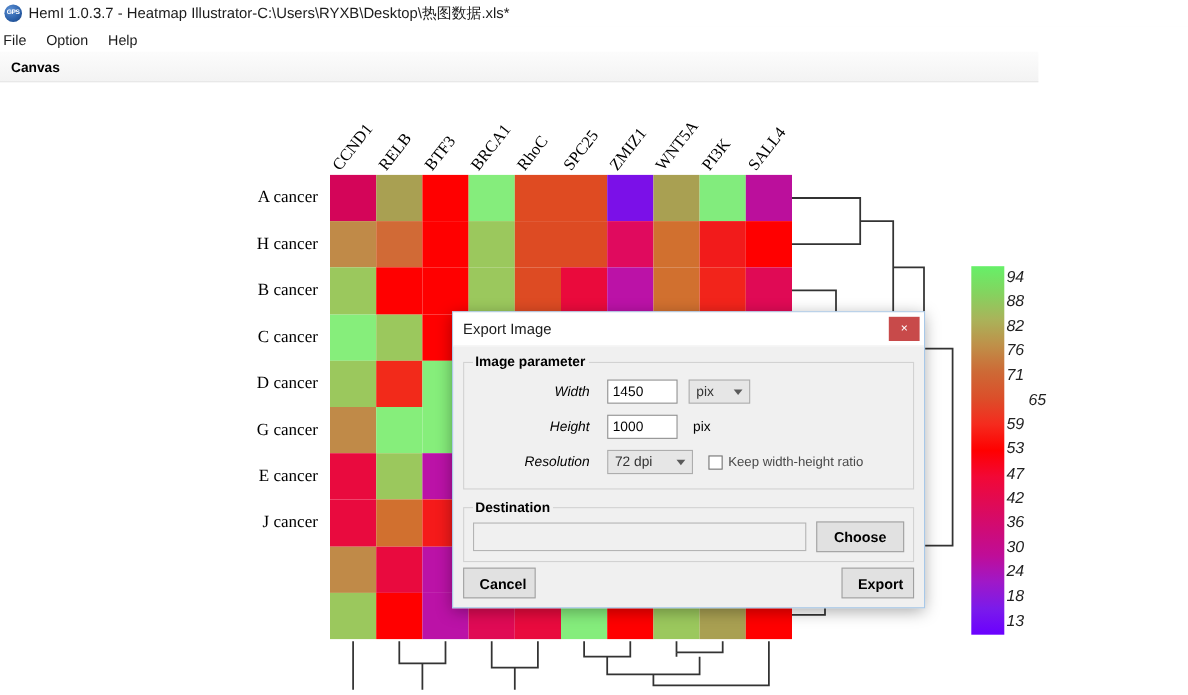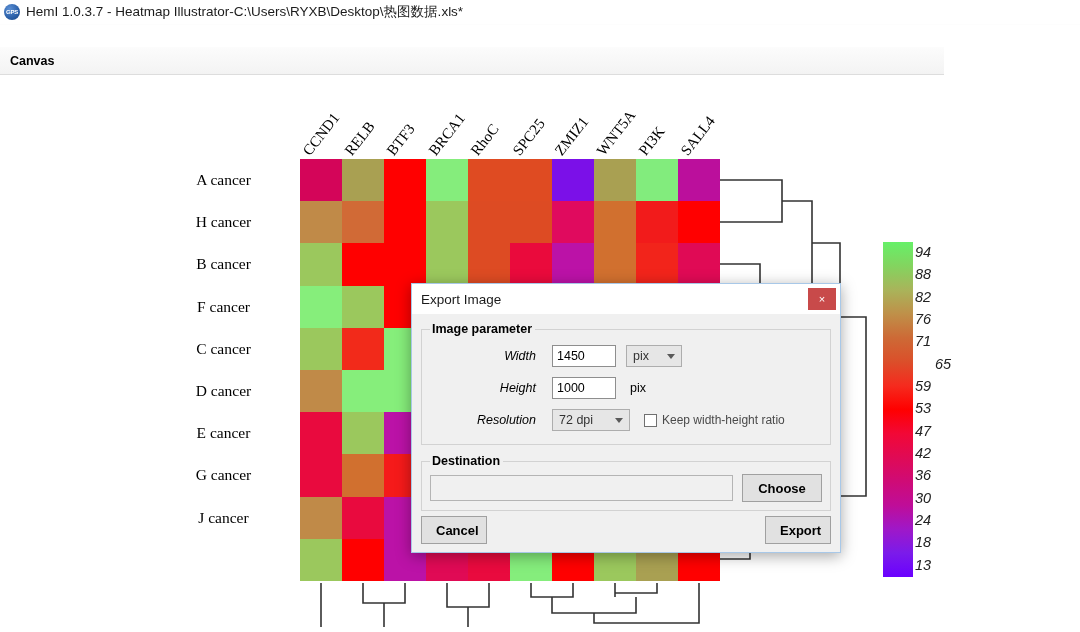--- a/index.html
+++ b/index.html
@@ -105,21 +105,21 @@
     transform: rotate(-52deg);
   }
   .row-labels {
     position: absolute;
     left: 0px; top: 77px;
     width: 140px;
   }
   .row-label {
     height: 42.2px;
     line-height: 42.2px;
-    text-align: center;
+    text-align: right;
     padding-right: 9px;
     font-family: "Liberation Serif", serif;
     font-size: 15.5px;
     color: #000000;
     white-space: nowrap;
   }
   .grid {
     position: absolute;
     left: 142px; top: 77px;
     width: 420px; height: 422px;
@@ -318,20 +318,25 @@
 </head>
 <body>
 
 <div id="app">
 
   <div class="titlebar">
     <div class="app-icon">GPS</div>
     <div class="title-text">HemI 1.0.3.7 - Heatmap Illustrator-C:\Users\RYXB\Desktop\热图数据.xls*</div>
   </div>
 
+  <div class="menubar">
+    <div class="menu-item">File</div>
+    <div class="menu-item">Option</div>
+    <div class="menu-item">Help</div>
+  </div>
 
   <div class="tabstrip">
     <div class="tab-label">Canvas</div>
   </div>
 
   <div class="workarea">
     <div class="canvas">
 
       <div class="hm-wrap">
 
@@ -345,25 +350,24 @@
             <div class="col-label" style="left: 264.6px;">ZMIZ1</div>
             <div class="col-label" style="left: 306.6px;">WNT5A</div>
             <div class="col-label" style="left: 348.6px;">PI3K</div>
             <div class="col-label" style="left: 390.6px;">SALL4</div>
           </div>
 
         <div class="row-labels" id="row-labels">
             <div class="row-label">A cancer</div>
             <div class="row-label">H cancer</div>
             <div class="row-label">B cancer</div>
-            <div class="row-label">F cancer</div>
             <div class="row-label">C cancer</div>
             <div class="row-label">D cancer</div>
+            <div class="row-label">G cancer</div>
             <div class="row-label">E cancer</div>
-            <div class="row-label">G cancer</div>
             <div class="row-label">J cancer</div>
           </div>
 
         <div class="grid" id="heatmap-grid">
             <div class="cell" style="background: rgb(212, 5, 89);"></div>
             <div class="cell" style="background: rgb(169, 160, 82);"></div>
             <div class="cell" style="background: rgb(255, 0, 0);"></div>
             <div class="cell" style="background: rgb(133, 237, 124);"></div>
             <div class="cell" style="background: rgb(223, 75, 34);"></div>
             <div class="cell" style="background: rgb(223, 75, 34);"></div>

